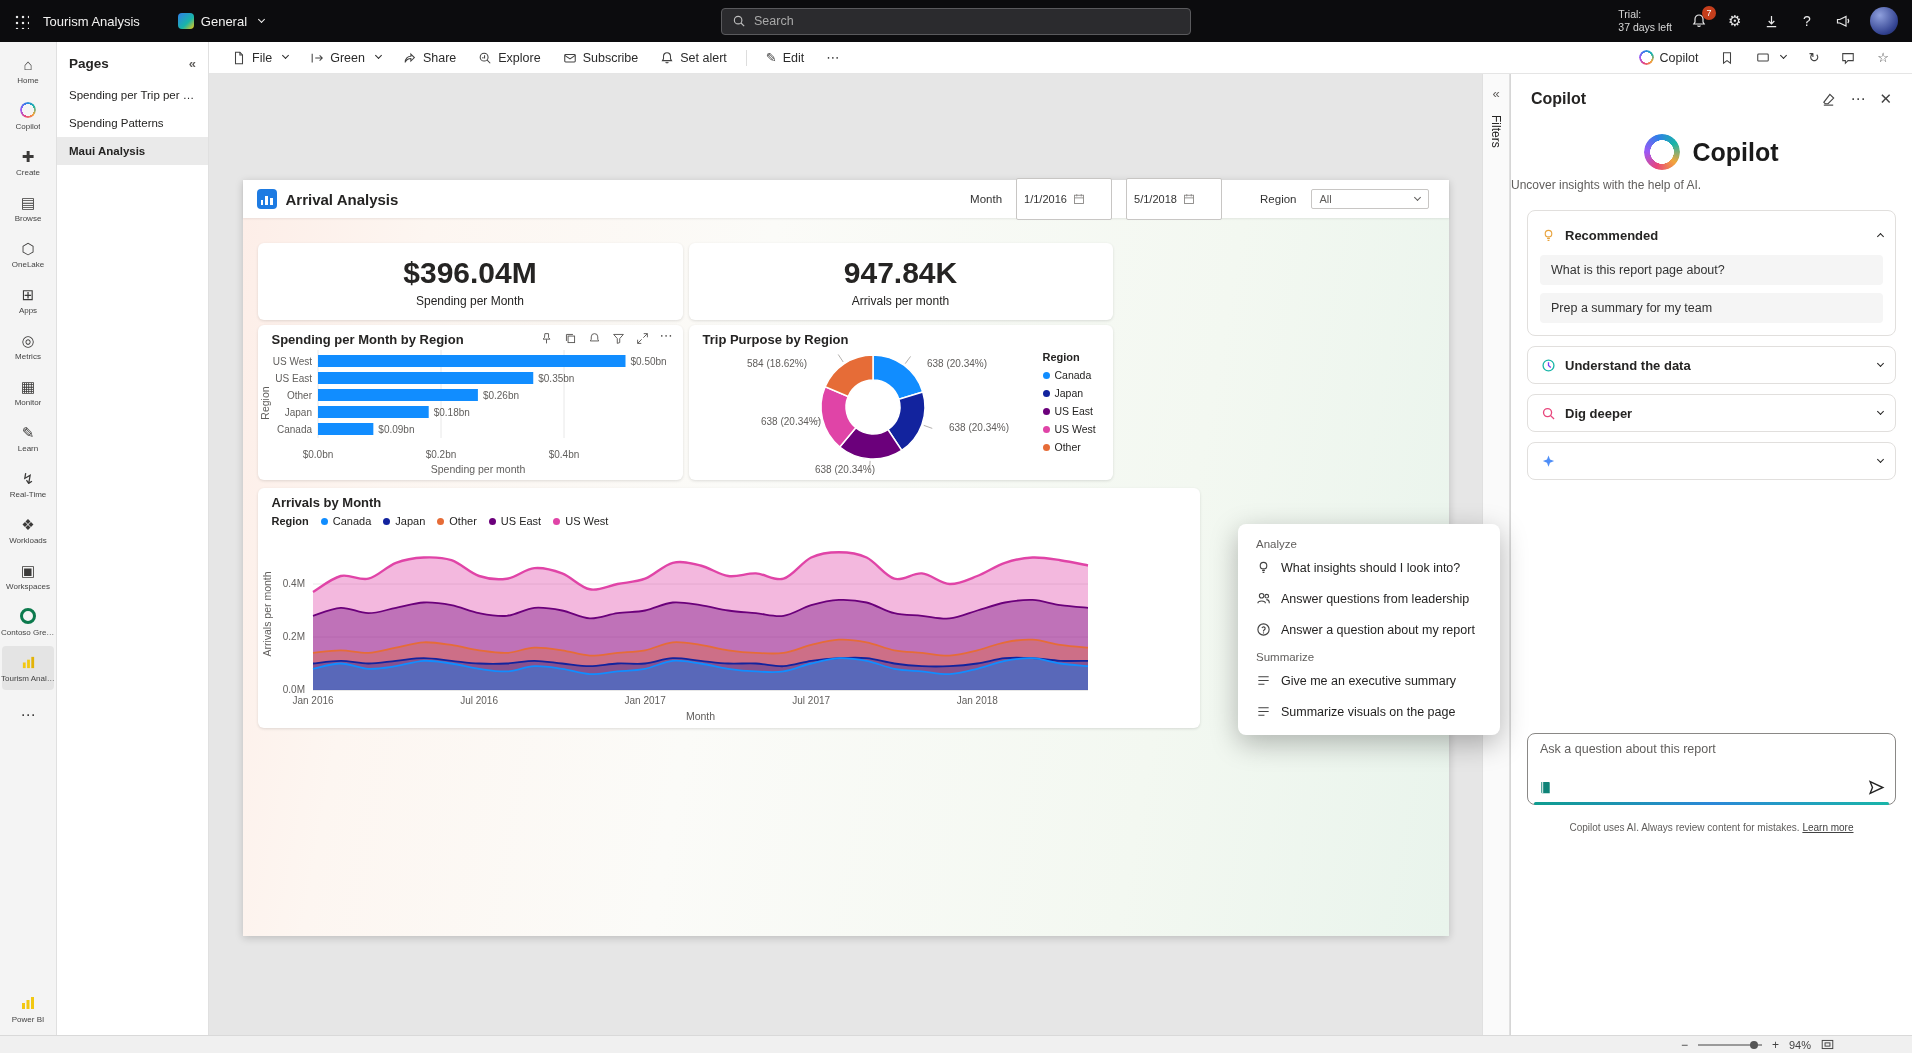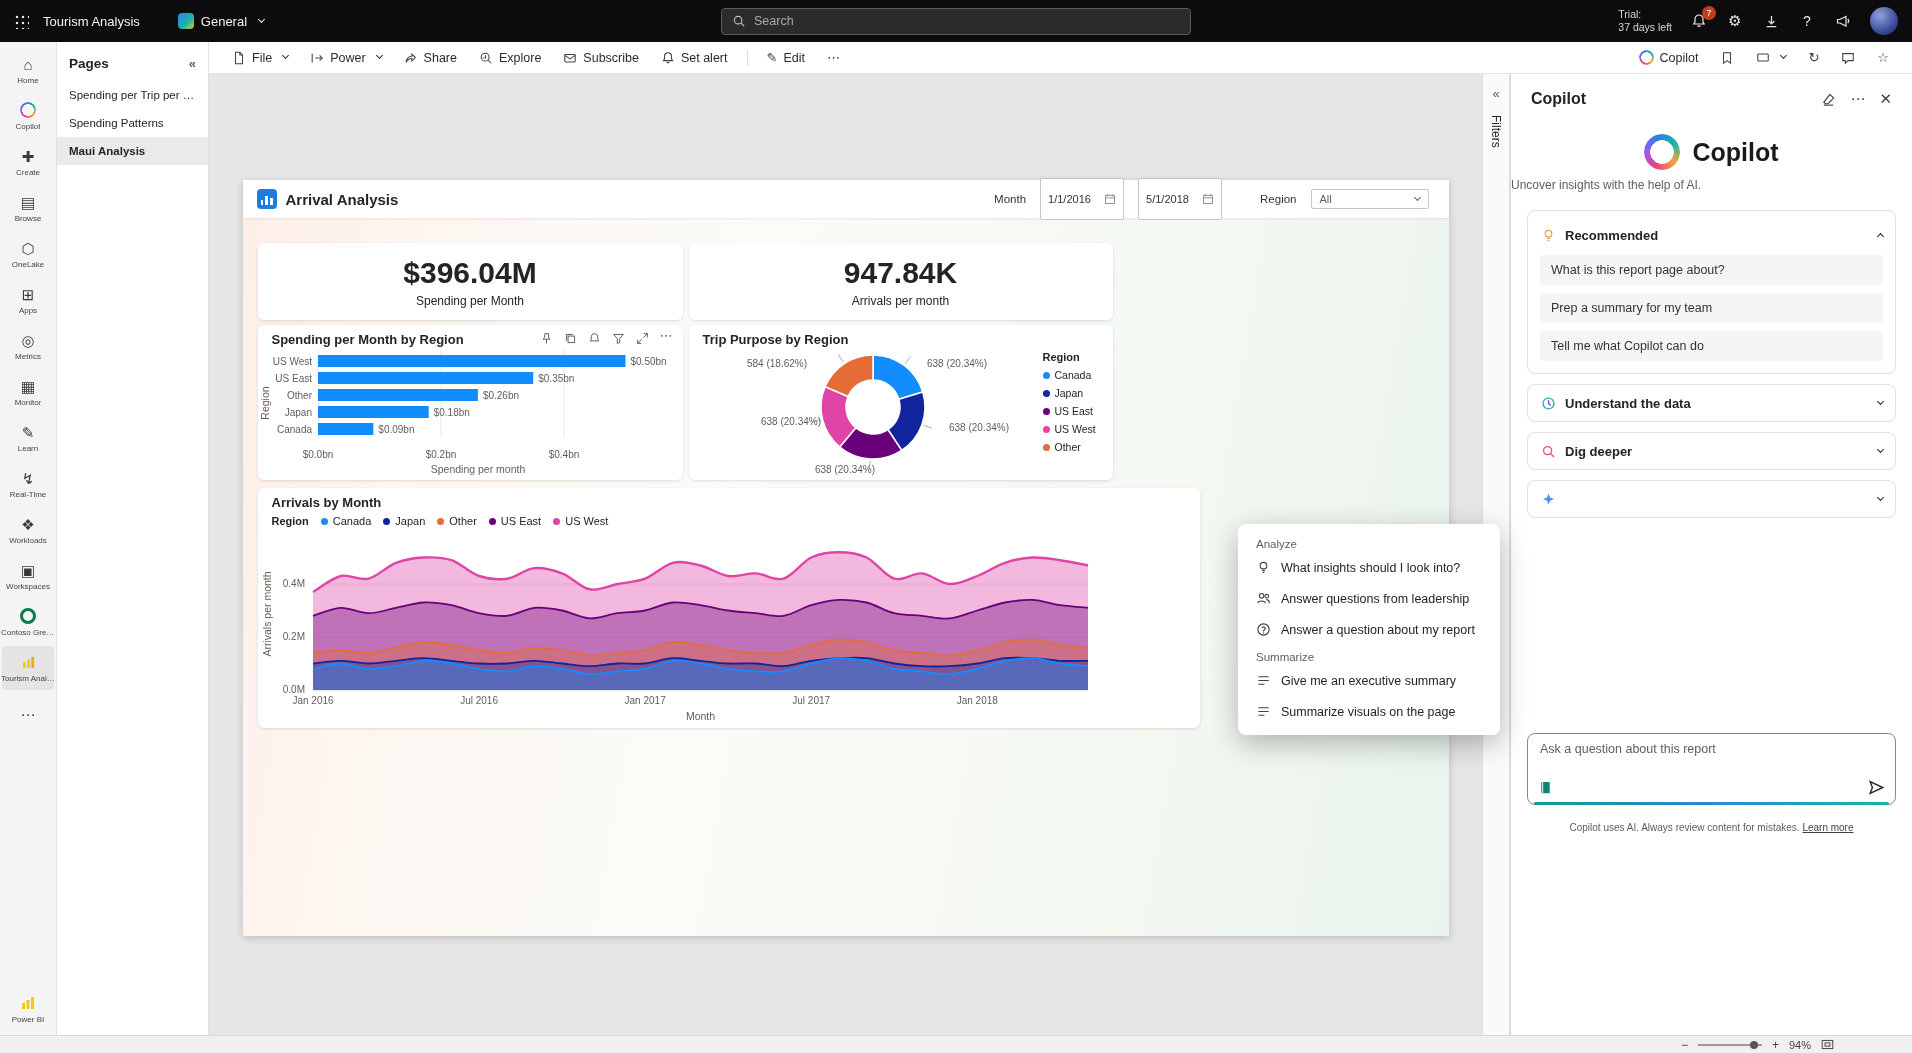--- a/index.html
+++ b/index.html
@@ -59,21 +59,21 @@
 .canvas{flex:1;background:#e6e6e6;position:relative;overflow:hidden}
 
 
 .report-page{position:absolute;left:50%;transform:translateX(-50%);top:106px;width:1206px;height:756px;background:#fff;box-shadow:0 2px 8px rgba(0,0,0,.18)}
 .report-head{height:38px;background:#fff;display:flex;align-items:center;padding:0 14px;box-shadow:0 1px 2px rgba(0,0,0,.08);position:relative;z-index:2}
 .rep-ic{width:20px;height:20px;border-radius:4px;background:#1e7be2;display:flex;align-items:flex-end;justify-content:center;gap:2px;padding:4px 4px;margin-right:9px}
 .rep-ic i{display:block;width:3px;background:#fff}
 .rep-title{font-size:15px;font-weight:bold}
 .slicers{margin-left:auto;display:flex;align-items:center;gap:14px}
 .slc-label{font-size:11.5px;color:#333}
-.datebox{display:flex;align-items:center;gap:6px;border:1px solid #c8c6c4;border-radius:2px;padding:14px 7px;font-size:11px;color:#333;background:#fff;width:84px;justify-content:space-between}
+.datebox{display:flex;align-items:center;gap:6px;border:1px solid #c8c6c4;border-radius:2px;padding:14px 7px;font-size:11px;color:#333;background:#fff;width:96px;}
 .datebox svg{color:#8a8886}
 .regionbox{display:flex;align-items:center;justify-content:space-between;border:1px solid #c8c6c4;border-radius:2px;padding:3px 8px;font-size:11px;color:#605e5c;width:118px;background:#fff;margin-right:6px}
 .page-body{position:relative;height:718px;background:linear-gradient(100deg,#fdeee8 0%,#fdf6f1 14%,#fbfbf8 40%,#f3f8f1 75%,#e9f4ec 100%)}
 .vcard{position:absolute;background:#fff;border-radius:6px;box-shadow:0 1px 3px rgba(0,0,0,.12)}
 .kpi{display:flex;flex-direction:column;align-items:center;justify-content:center;gap:4px}
 .kpi-val{font-size:30px;font-weight:600;color:#252423}
 .kpi-lab{font-size:12px;color:#252423}
 .v-title{position:absolute;top:7px;left:14px;font-size:13px;font-weight:bold;color:#252423;z-index:2}
 .hover-icons{position:absolute;top:7px;right:10px;display:flex;gap:11px;color:#605e5c;z-index:2}
 .hover-icons span{cursor:pointer}
@@ -286,21 +286,21 @@
             <path d="M4 1.5h5l3 3v10H4z" fill="none" stroke="currentColor" stroke-width="1.2"></path>
             <path d="M9 1.5v3h3" fill="none" stroke="currentColor" stroke-width="1.2"></path>
           </svg>
         <span>File</span>
           <span class="chev"></span>
       </div>
       <div class="tb-btn">
         <svg width="14" height="14" viewBox="0 0 16 16">
             <path d="M2.5 3v10M6 8h8M11 5l3 3-3 3" fill="none" stroke="currentColor" stroke-width="1.2"></path>
           </svg>
-        <span>Power</span>
+        <span>Green</span>
           <span class="chev"></span>
       </div>
       <div class="tb-btn">
         <svg width="14" height="14" viewBox="0 0 16 16">
             <path d="M9 3.5l4 4-4 4v-3C5.5 8.5 3.5 10.5 2.5 13c0-4.5 3-7 6.5-7v-2.5z" fill="none" stroke="currentColor" stroke-width="1.2"></path>
           </svg>
         <span>Share</span>
       </div>
       <div class="tb-btn">
         <svg width="14" height="14" viewBox="0 0 16 16">
@@ -596,21 +596,20 @@
                   <svg width="15" height="15" viewBox="0 0 16 16">
                     <circle cx="8" cy="6" r="3.5" fill="none" stroke="currentColor" stroke-width="1.2"></circle>
                     <path d="M6.5 11h3M7 13.2h2" stroke="currentColor" stroke-width="1.2"></path>
                   </svg>
                 </span>
                 <span class="st">Recommended</span>
                 <span class="chev up"></span>
               </div>
               <div class="cp-chip">What is this report page about?</div>
               <div class="cp-chip">Prep a summary for my team</div>
-              <div class="cp-chip">Tell me what Copilot can do</div>
             </div>
             <div class="cp-row">
               <span class="sec-ic">
                 <svg width="15" height="15" viewBox="0 0 16 16">
                   <circle cx="8" cy="8" r="5.8" fill="none" stroke="#19b5a8" stroke-width="1.4"></circle>
                   <path d="M8 4.5V8l2.4 2.2" fill="none" stroke="#7a3df0" stroke-width="1.4"></path>
                 </svg>
               </span>
               <span class="st">Understand the data</span>
               <span class="chev"></span>

